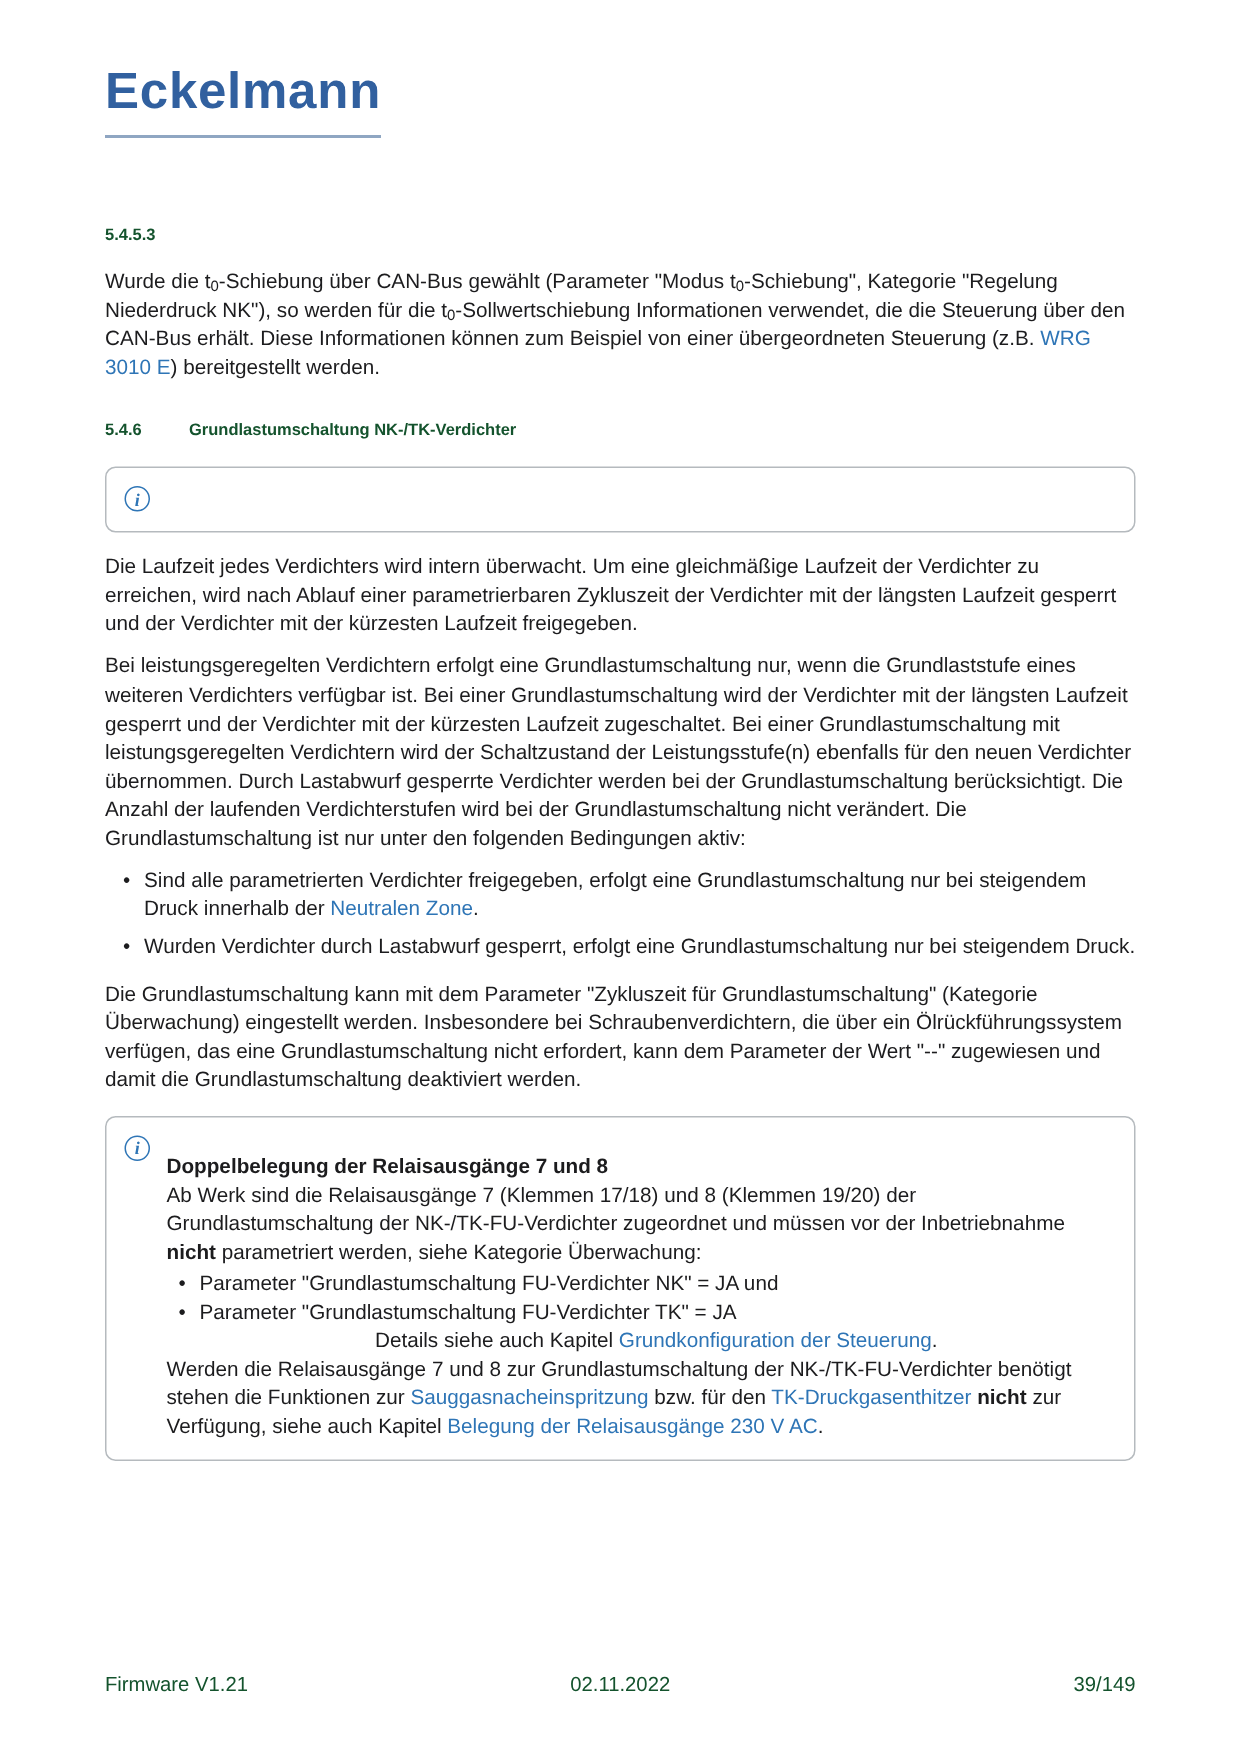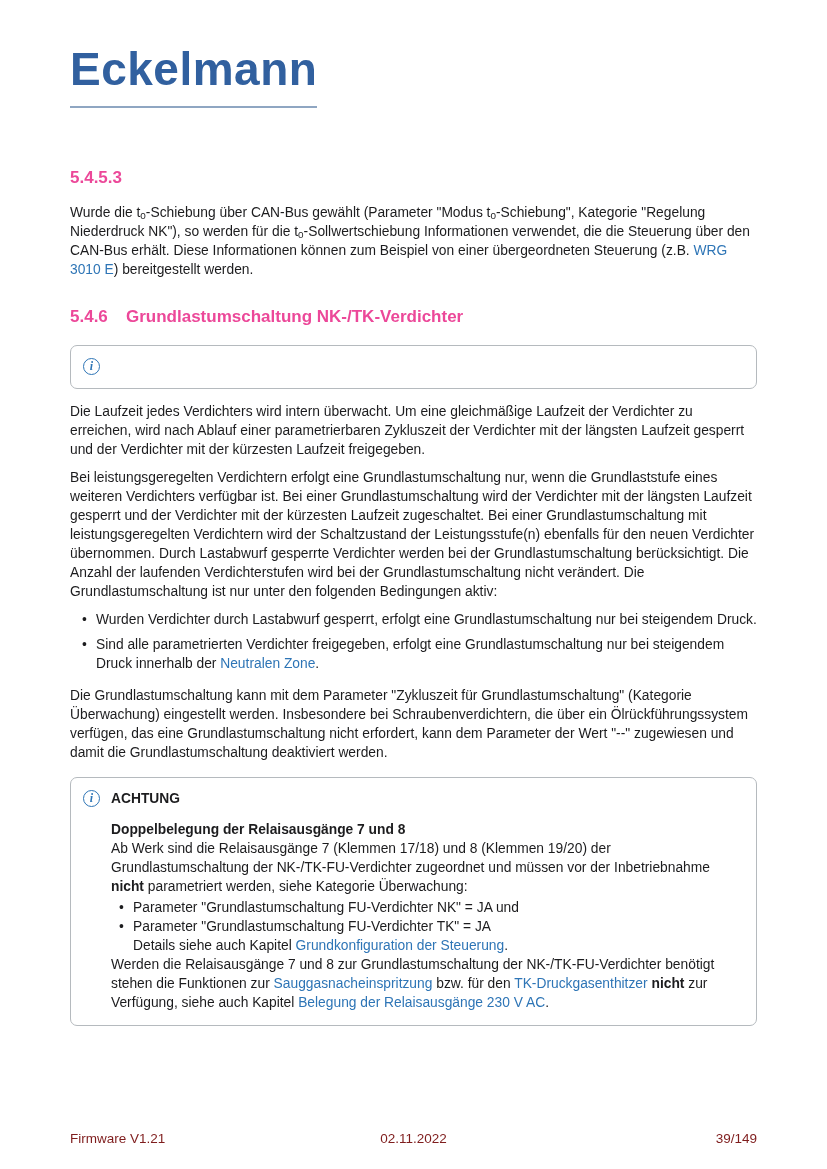--- a/index.html
+++ b/index.html
@@ -9,32 +9,32 @@
     position: relative;
     font-family: "Liberation Sans", sans-serif;
     font-size: 13.8px;
     line-height: 1.38;
     color: #1c1c1e;
   }
   .page { position: absolute; inset: 0; padding: 38px 70px 0 70px; }
 
   .logo {
     display: inline-block;
-    font-size: 46px;
+    font-size: 34px;
     font-weight: bold;
     color: #31609f;
     letter-spacing: 0.5px;
     padding-bottom: 5px;
     border-bottom: 2px solid #8fa6c2;
   }
 
   .h {
-    font-size: 17px;
+    font-size: 11px;
     font-weight: bold;
-    color: #ec4899;
+    color: #14532d;
     display: flex;
   }
   .h .hnum { display: inline-block; min-width: 50px; margin-right: 6px; }
   .h1gap { margin-top: 58px; }
   .h2gap { margin-top: 26px; }
 
   .para { margin-top: 13px; }
   .para + .para { margin-top: 9px; }
 
   sub { font-size: 0.72em; vertical-align: -0.22em; line-height: 0; }
@@ -71,28 +71,28 @@
   ul.bullets li + li { margin-top: 6px; }
   ul.bullets li::before { content: "\2022"; position: absolute; left: 0; top: 0; }
 
   .achtung { margin-top: 15px; }
   .achtung-content { flex: 1 1 auto; }
   .achtung-title { font-weight: bold; font-size: 13.8px; color: #1c1c1e; }
   .achtung-sub { font-weight: bold; margin-top: 12px; }
   .apara { margin-top: 0; }
   ul.abullets { margin-top: 2px; padding-left: 8px; margin-bottom: 0; }
   ul.abullets li + li { margin-top: 0; }
-  .adetails { padding-left: 22px; }
+  .adetails { padding-left: 22px; text-align: center; }
 
   .footer {
     position: absolute;
-    left: 70px; right: 70px; bottom: 20px;
+    left: 70px; right: 70px; bottom: 36px;
     display: flex;
     font-size: 13.5px;
-    color: #7f1d1d;
+    color: #14532d;
   }
   .footer span { flex: 1 1 0; }
   .footer .fc { text-align: center; }
   .footer .fr { text-align: right; }
 </style>
 </head>
 <body>
 
 <div class="page">
 
@@ -110,30 +110,29 @@
   </h2>
 
   <div class="box note">
     <span class="info-icon">i</span>
   </div>
 
   <p class="para">Die Laufzeit jedes Verdichters wird intern überwacht. Um eine gleichmäßige Laufzeit der Verdichter zu erreichen, wird nach Ablauf einer parametrierbaren Zykluszeit der Verdichter mit der längsten Laufzeit gesperrt und der Verdichter mit der kürzesten Laufzeit freigegeben.</p>
   <p class="para">Bei leistungsgeregelten Verdichtern erfolgt eine Grundlastumschaltung nur, wenn die Grundlaststufe eines weiteren Verdichters verfügbar ist. Bei einer Grundlastumschaltung wird der Verdichter mit der längsten Laufzeit gesperrt und der Verdichter mit der kürzesten Laufzeit zugeschaltet. Bei einer Grundlastumschaltung mit leistungsgeregelten Verdichtern wird der Schaltzustand der Leistungsstufe(n) ebenfalls für den neuen Verdichter übernommen. Durch Lastabwurf gesperrte Verdichter werden bei der Grundlastumschaltung berücksichtigt. Die Anzahl der laufenden Verdichterstufen wird bei der Grundlastumschaltung nicht verändert. Die Grundlastumschaltung ist nur unter den folgenden Bedingungen aktiv:</p>
 
   <ul class="bullets">
+    <li>Sind alle parametrierten Verdichter freigegeben, erfolgt eine Grundlastumschaltung nur bei steigendem Druck innerhalb der <a class="lnk" href="#">Neutralen Zone</a>.</li>
     <li>Wurden Verdichter durch Lastabwurf gesperrt, erfolgt eine Grundlastumschaltung nur bei steigendem Druck.</li>
-    <li>Sind alle parametrierten Verdichter freigegeben, erfolgt eine Grundlastumschaltung nur bei steigendem Druck innerhalb der <a class="lnk" href="#">Neutralen Zone</a>.</li>
   </ul>
 
   <p class="para">Die Grundlastumschaltung kann mit dem Parameter "Zykluszeit für Grundlastumschaltung" (Kategorie Überwachung) eingestellt werden. Insbesondere bei Schraubenverdichtern, die über ein Ölrückführungssystem verfügen, das eine Grundlastumschaltung nicht erfordert, kann dem Parameter der Wert "--" zugewiesen und damit die Grundlastumschaltung deaktiviert werden.</p>
 
   <div class="box achtung">
     <span class="info-icon">i</span>
     <div class="achtung-content">
-      <div class="achtung-title">ACHTUNG</div>
       <div class="achtung-sub">Doppelbelegung der Relaisausgänge 7 und 8</div>
       <div class="apara">Ab Werk sind die Relaisausgänge 7 (Klemmen 17/18) und 8 (Klemmen 19/20) der Grundlastumschaltung der NK-/TK-FU-Verdichter zugeordnet und müssen vor der Inbetriebnahme <strong>nicht</strong> parametriert werden, siehe Kategorie Überwachung:</div>
       <ul class="bullets abullets">
         <li>Parameter "Grundlastumschaltung FU-Verdichter NK" = JA und</li>
         <li>Parameter "Grundlastumschaltung FU-Verdichter TK" = JA</li>
       </ul>
       <div class="adetails">Details siehe auch Kapitel <a class="lnk" href="#">Grundkonfiguration der Steuerung</a>.</div>
       <div class="apara">Werden die Relaisausgänge 7 und 8 zur Grundlastumschaltung der NK-/TK-FU-Verdichter benötigt stehen die Funktionen zur <a class="lnk" href="#">Sauggasnacheinspritzung</a> bzw. für den <a class="lnk" href="#">TK-Druckgasenthitzer</a> <strong>nicht</strong> zur Verfügung, siehe auch Kapitel <a class="lnk" href="#">Belegung der Relaisausgänge 230 V AC</a>.</div>
     </div>
   </div>

